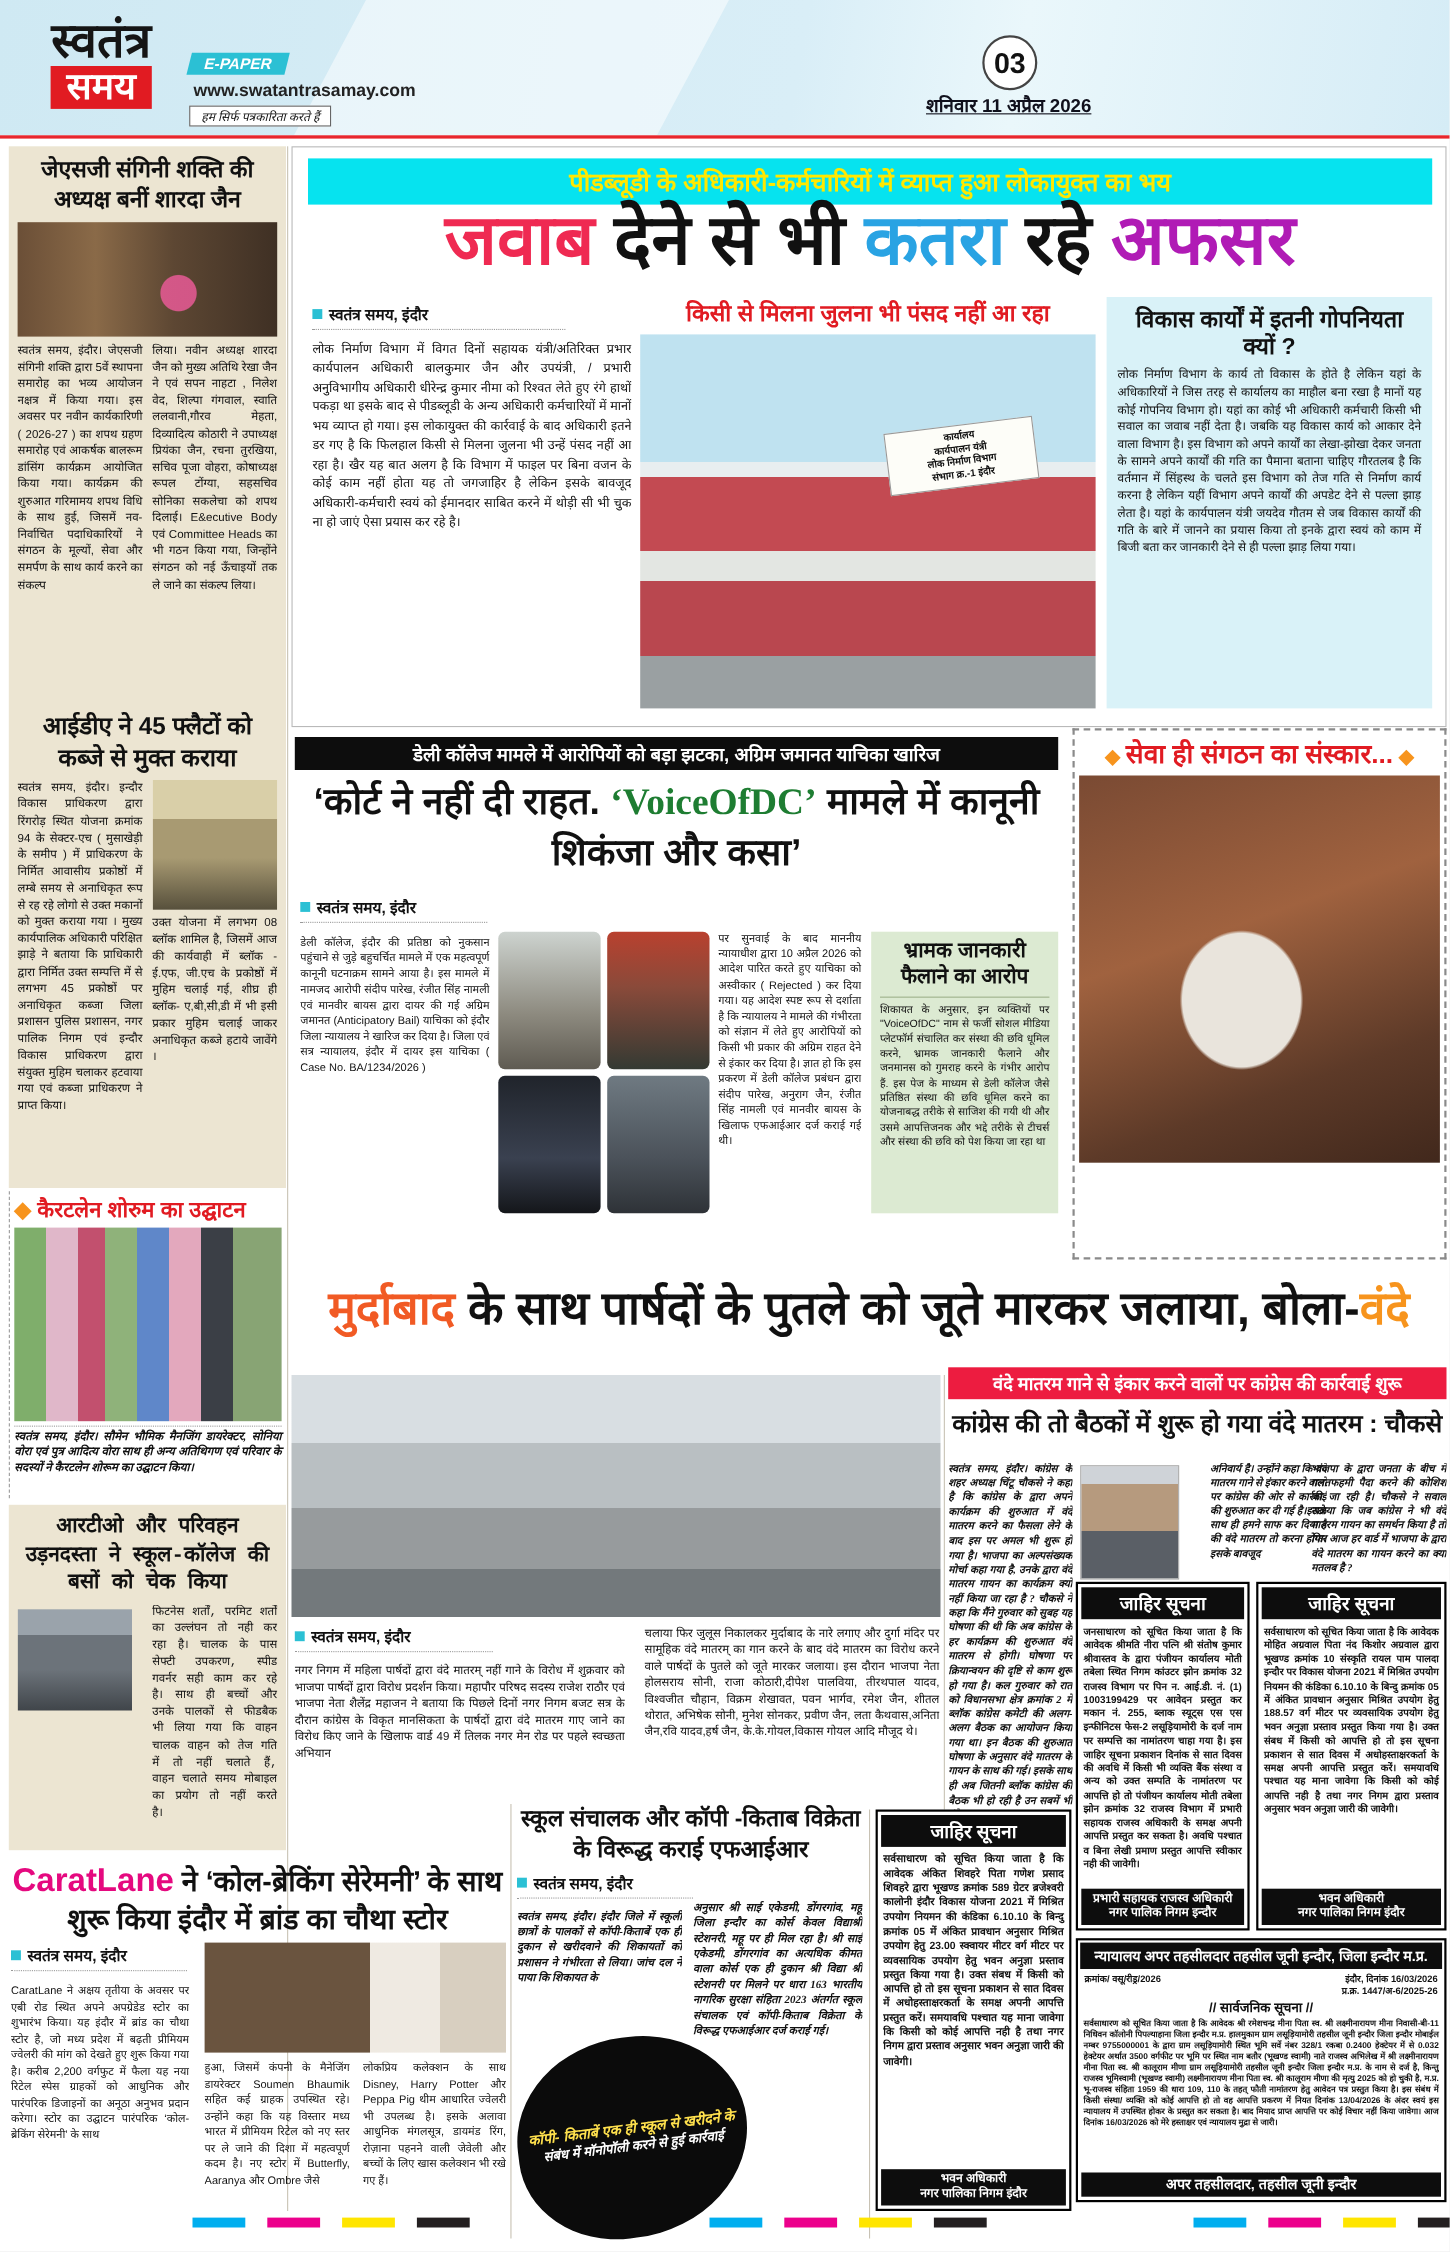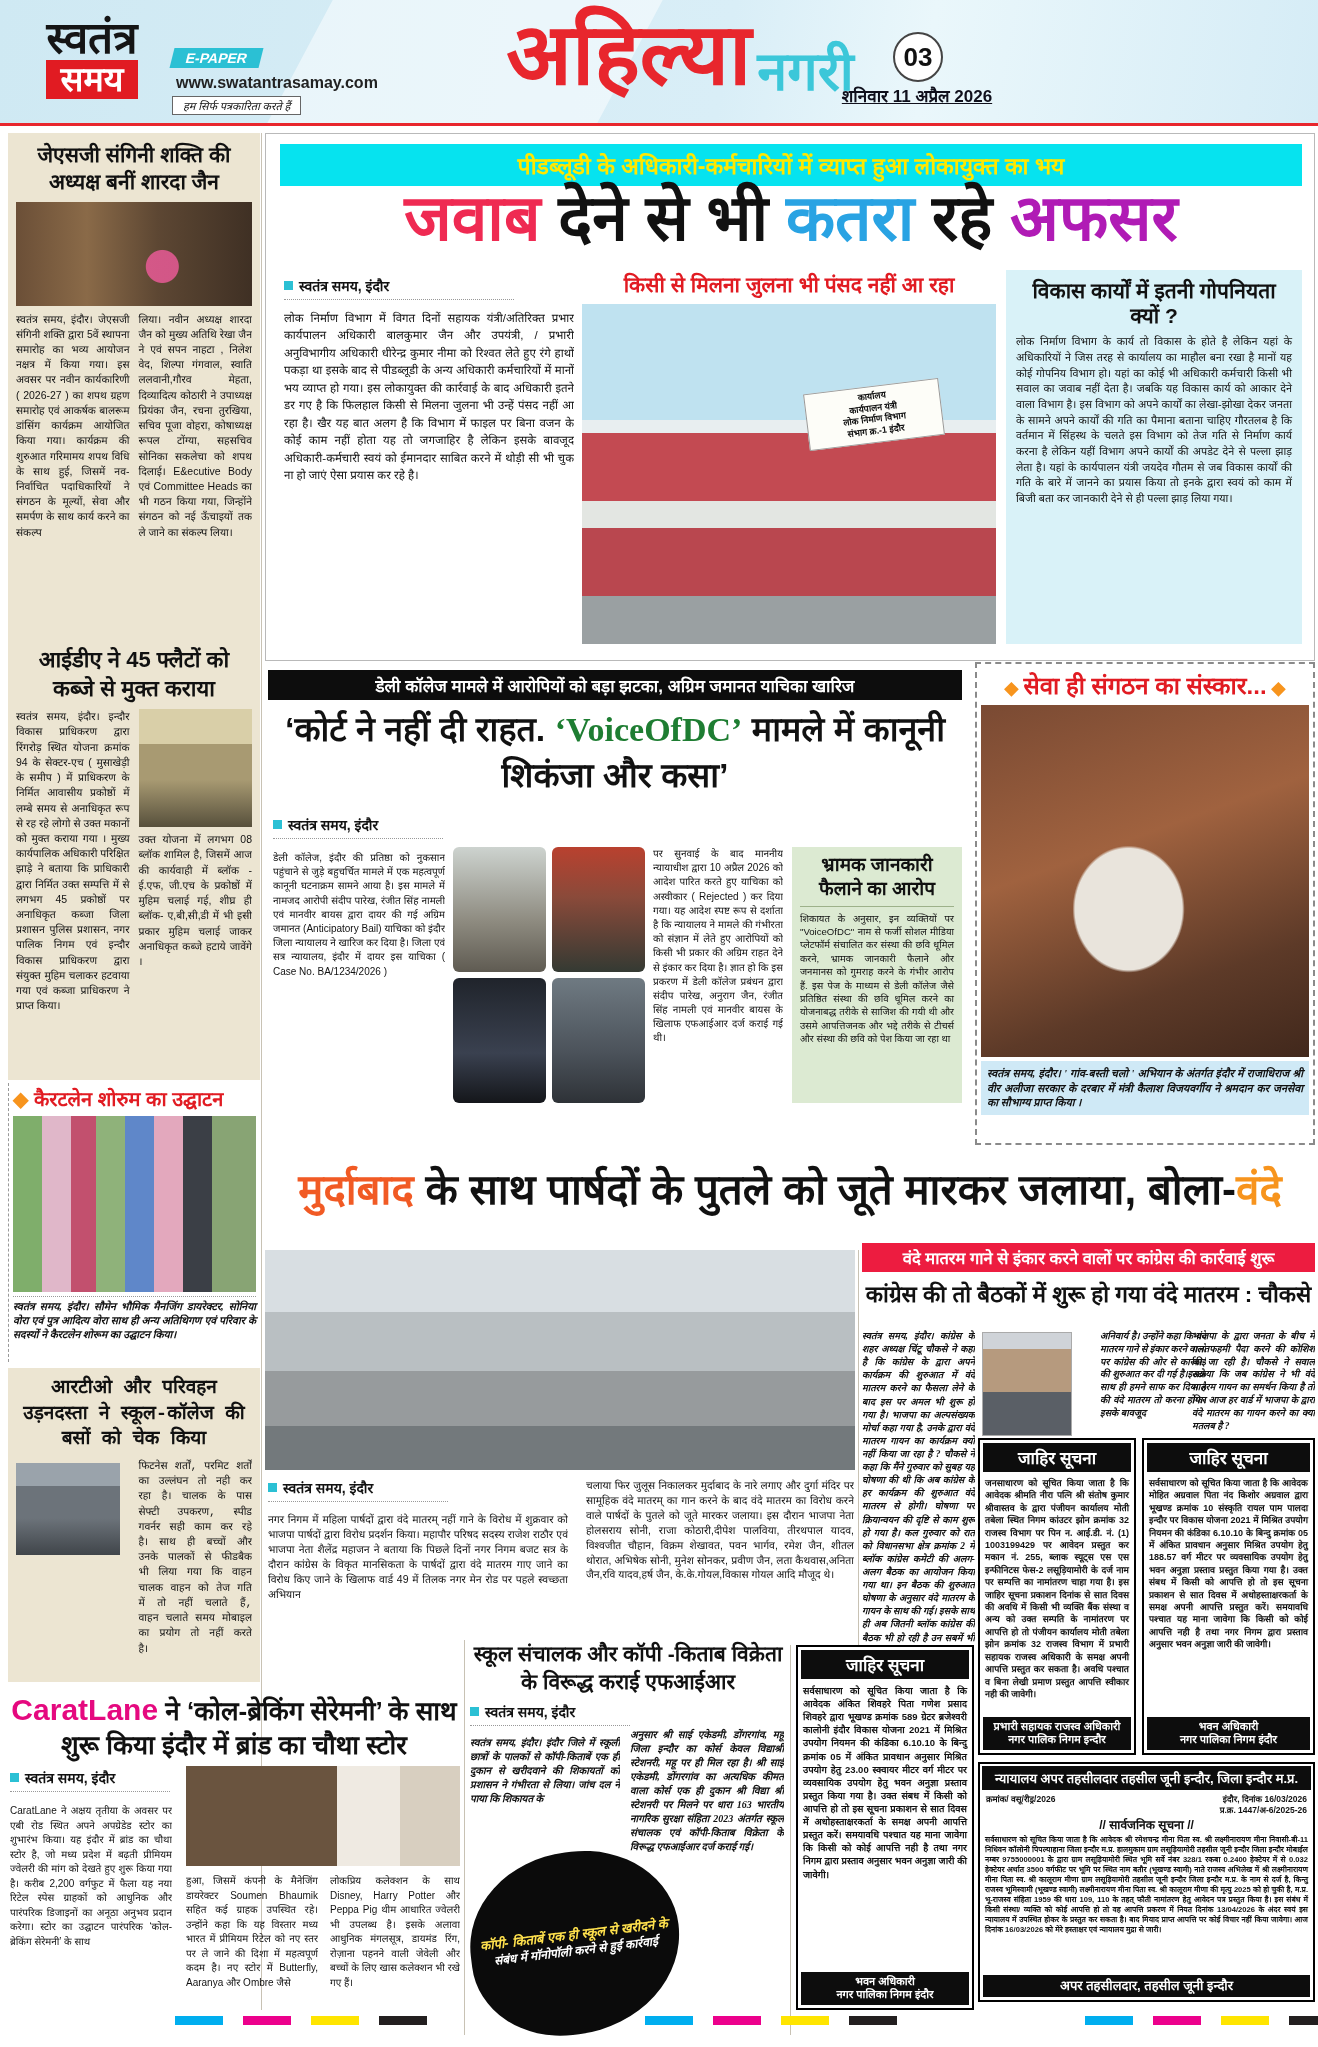--- a/index.html
+++ b/index.html
@@ -58,24 +58,20 @@
       <div class="logo-top">स्वतंत्र</div>
       <div class="logo-bottom">समय</div>
     </div>
     <div class="abs" style="left:172px;top:48px;">
       <span class="epaper">E-PAPER</span>
     </div>
     <div class="abs site" style="left:176px;top:74px;">www.swatantrasamay.com</div>
     <div class="abs" style="left:172px;top:96px;">
       <span class="tagline it serif">हम सिर्फ पत्रकारिता करते हैं</span>
     </div>
-    <div class="abs" style="left:400px;top:14px;width:560px;display:flex;align-items:flex-end;justify-content:center;gap:6px;">
-      <span class="title1">अहिल्या</span>
-      <span class="title2">नगरी</span>
-    </div>
     <div class="abs pgcircle" style="left:893px;top:32px;">03</div>
     <div class="abs dateline ctr" style="left:826px;top:84px;width:182px;">शनिवार 11 अप्रैल 2026</div>
   </header>
   <div id="redrule" class="abs"></div>
 
   <div class="vr" style="left:261px;top:133px;height:1877px;"></div>
 
   <div class="abs beige" style="left:8px;top:133px;width:252px;height:947px;"></div>
 
   <section class="abs sec ov" style="left:8px;top:133px;width:252px;height:505px;padding:8px;box-sizing:border-box;">
@@ -158,21 +154,20 @@
     <p class="abs jc ov" style="left:388px;top:182px;width:130px;height:256px;font-size:10px;line-height:1.42;">पर सुनवाई के बाद माननीय न्यायाधीश द्वारा 10 अप्रैल 2026 को आदेश पारित करते हुए याचिका को अस्वीकार ( Rejected ) कर दिया गया। यह आदेश स्पष्ट रूप से दर्शाता है कि न्यायालय ने मामले की गंभीरता को संज्ञान में लेते हुए आरोपियों को किसी भी प्रकार की अग्रिम राहत देने से इंकार कर दिया है। ज्ञात हो कि इस प्रकरण में डेली कॉलेज प्रबंधन द्वारा संदीप पारेख, अनुराग जैन, रंजीत सिंह नामली एवं मानवीर बायस के खिलाफ एफआईआर दर्ज कराई गई थी।</p>
     <aside class="abs ov" style="left:527px;top:182px;width:170px;height:256px;background:#dcead2;padding:6px 8px;box-sizing:border-box;">
       <h3 class="ctr" style="font-size:19px;line-height:1.25;border-bottom:1px solid #9db18a;padding-bottom:5px;margin-bottom:5px;">भ्रामक जानकारी फैलाने का आरोप</h3>
       <p class="jc" style="font-size:9.6px;line-height:1.4;">शिकायत के अनुसार, इन व्यक्तियों पर "VoiceOfDC" नाम से फर्जी सोशल मीडिया प्लेटफॉर्म संचालित कर संस्था की छवि धूमिल करने, भ्रामक जानकारी फैलाने और जनमानस को गुमराह करने के गंभीर आरोप हैं. इस पेज के माध्यम से डेली कॉलेज जैसे प्रतिष्ठित संस्था की छवि धूमिल करने का योजनाबद्ध तरीके से साजिश की गयी थी और उसमे आपत्तिजनक और भद्दे तरीके से टीचर्स और संस्था की छवि को पेश किया जा रहा था</p>
     </aside>
   </section>
 
   <section class="abs sec" style="left:975px;top:662px;width:340px;height:483px;border:2px dashed #8a8a8a;box-sizing:border-box;padding:4px;">
     <h2 class="ctr" style="font-size:24px;color:#e11b22;white-space:nowrap;"><span style="color:#f7941d;font-size:18px;">◆ </span><span>सेवा ही संगठन का संस्कार...</span><span style="color:#f7941d;font-size:18px;"> ◆</span></h2>
     <div class="ph" style="width:100%;height:352px;margin-top:4px;background:radial-gradient(ellipse at 45% 58%, #e9e4dc 0 21%, transparent 22%),linear-gradient(160deg,#7a4a33,#a0623f 40%,#5d3a28 75%,#41281c);"></div>
-    <p class="it b serif jc" style="font-size:10.8px;line-height:1.35;background:#cfe9f6;padding:5px 6px;margin-top:4px;">स्वतंत्र समय, इंदौर। ' गांव-बस्ती चलो ' अभियान के अंतर्गत इंदौर में राजाधिराज श्री वीर अलीजा सरकार के दरबार में मंत्री कैलाश विजयवर्गीय ने श्रमदान कर जनसेवा का सौभाग्य प्राप्त किया ।</p>
   </section>
 
   <h1 class="abs ctr ov" style="left:265px;top:1158px;width:1050px;height:82px;font-size:42px;font-weight:900;line-height:1.5;">
     <span style="color:#f15a24;">मुर्दाबाद</span><span> के साथ पार्षदों के पुतले को जूते मारकर जलाया, बोला-</span><span style="color:#f7941d;">वंदे मातरम</span>
   </h1>
   <div class="abs ph" style="left:265px;top:1250px;width:590px;height:220px;background:linear-gradient(180deg,#d8dee2 0 28%,#b9bfc2 28% 55%,#979b9d 55% 80%,#73797c 80%);"></div>
   <div class="abs byline" style="left:268px;top:1478px;width:180px;">
     <span class="bysq"></span>
     <span>स्वतंत्र समय, इंदौर</span>
   </div>

